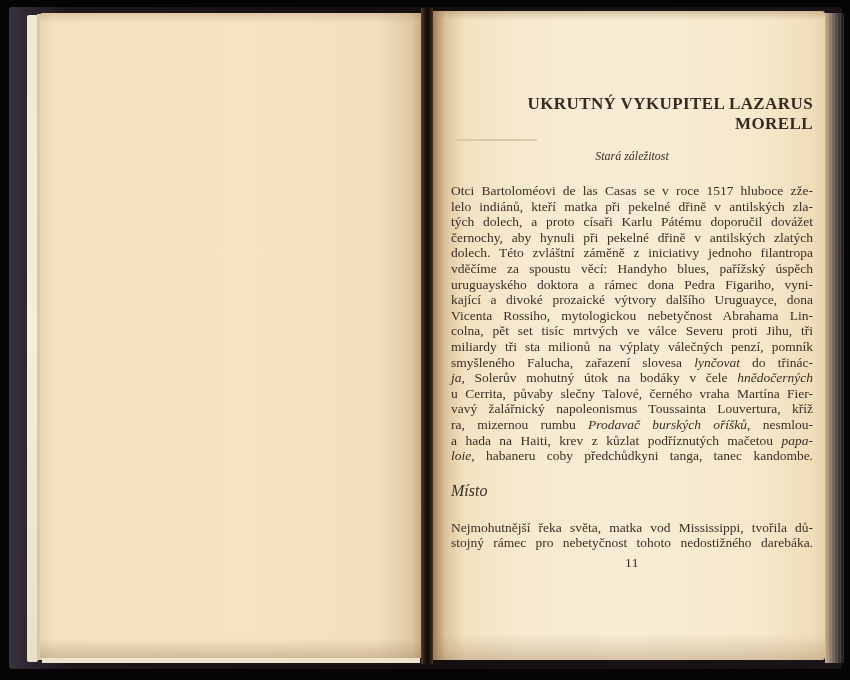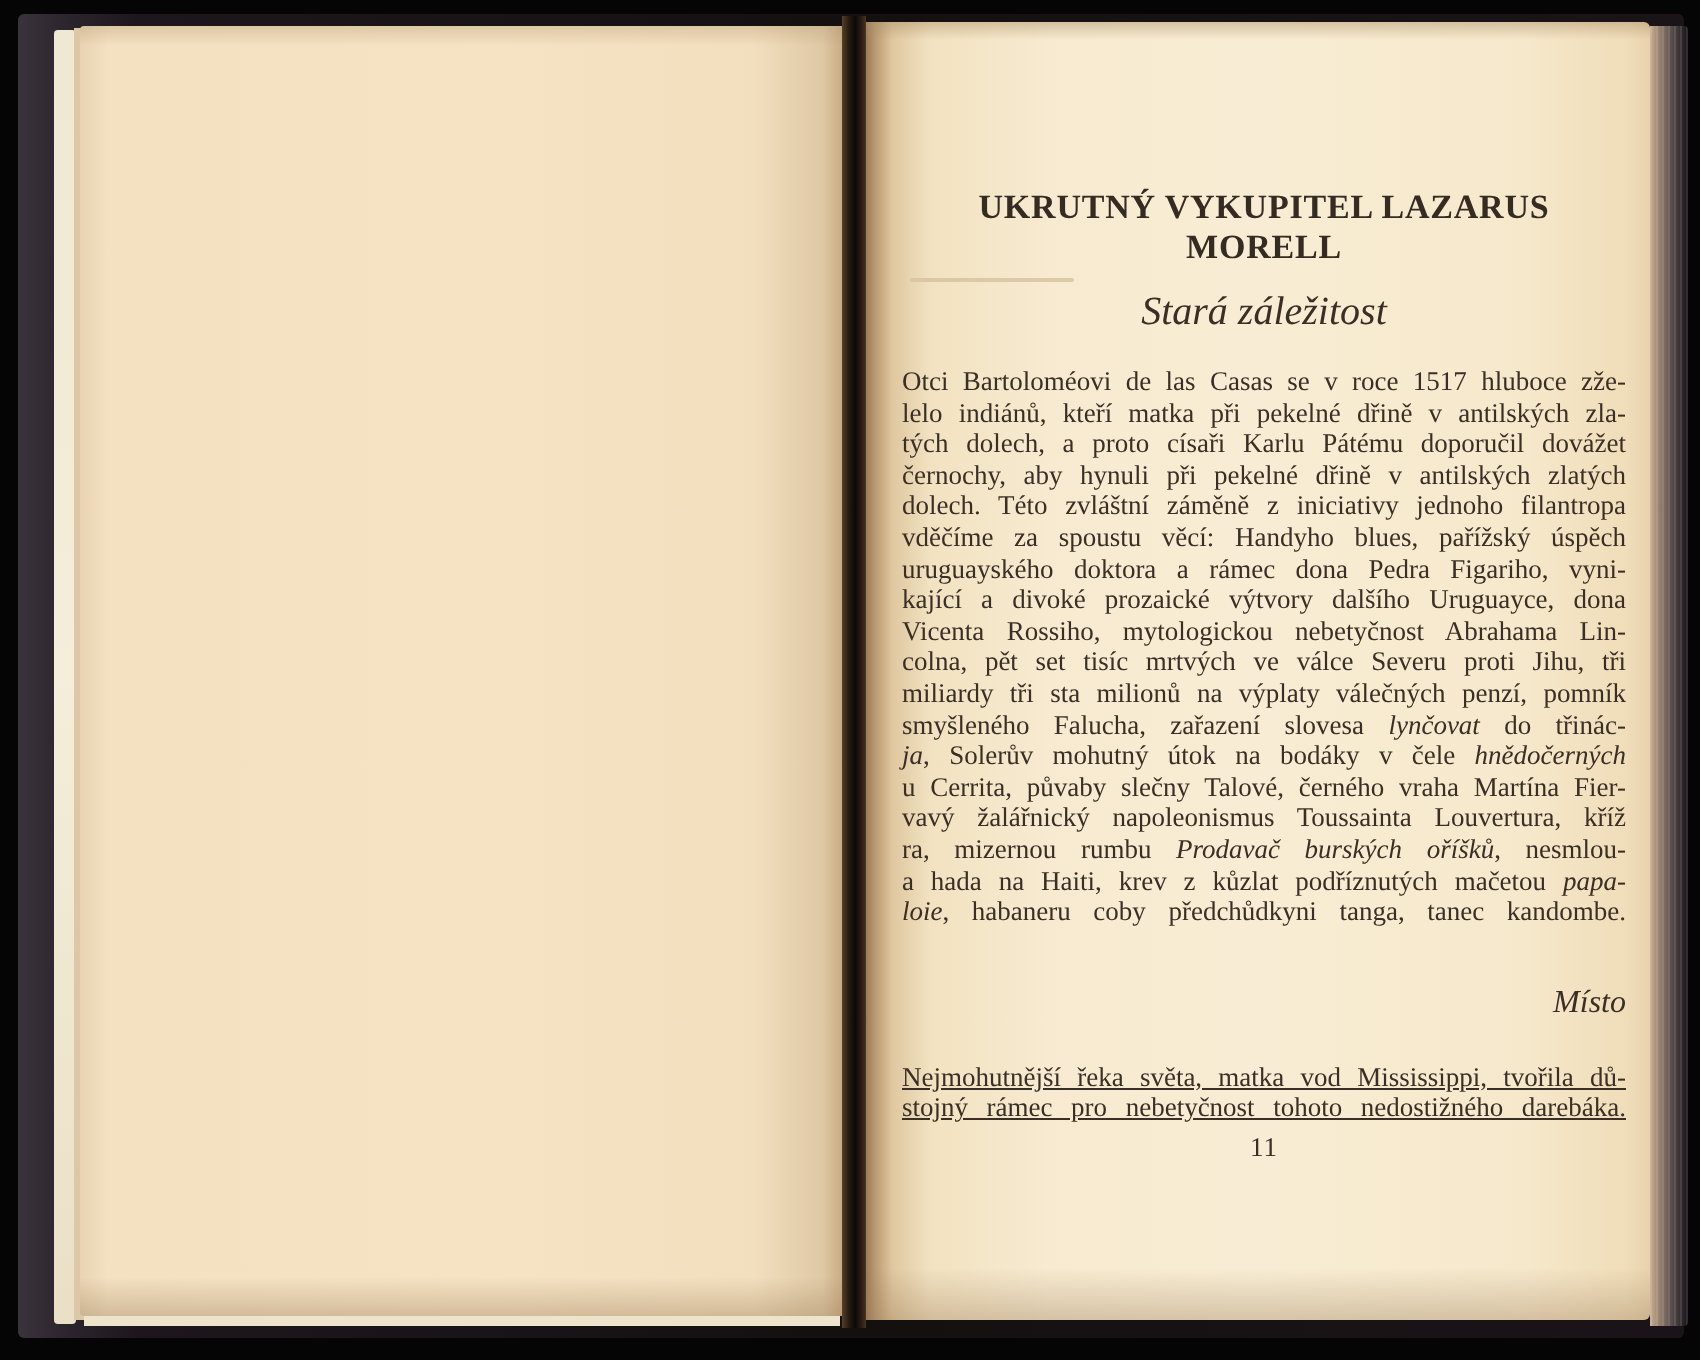--- a/index.html
+++ b/index.html
@@ -23,27 +23,27 @@
            linear-gradient(to bottom, rgba(170,140,100,0.45) 0, rgba(0,0,0,0) 9px),
            linear-gradient(to bottom, rgba(0,0,0,0) 96%, rgba(150,120,85,0.35) 100%),
            linear-gradient(to right,#9a7b55 0,#bb9c74 5px,#dfc7a0 13px,#f2e2c1 32px,#f7ead0 90px,#f8edd4 50%,#f6e8cb 84%,#f0ddb9 97%,#e8d2ac 100%);}
   .fore-edge{position:absolute;left:825px;top:13px;width:19px;height:650px;border-radius:0 2px 2px 0;
          background:
            repeating-linear-gradient(to right, rgba(255,255,255,0.10) 0 1px, rgba(0,0,0,0) 1px 3px),
            linear-gradient(to right,#c9ae8e 0,#97816e 25%,#5c5050 55%,#352e31 80%,#171317 100%);}
   .scratch{position:absolute;left:455px;top:139px;width:82px;height:2px;border-radius:1px;
          background:rgba(215,195,160,0.85);}
   .text-col{position:absolute;left:451px;top:94px;width:362px;color:#3a2f26;}
-  .title{font-size:17px;font-weight:bold;letter-spacing:0.4px;text-align:center;
+  .title{font-size:17px;font-weight:bold;letter-spacing:0.4px;text-align:right;
          margin:0;line-height:20px;color:#342b23;}
-  .sub{font-style:italic;font-size:20px;text-align:center;margin-top:13px;line-height:18px;}
+  .sub{font-style:italic;font-size:12px;text-align:center;margin-top:13px;line-height:18px;}
   .bodytext{margin-top:18px;font-size:13.5px;line-height:15.6px;}
-  .bodytext.second{margin-top:20px;text-decoration:underline;}
+  .bodytext.second{margin-top:20px;}
   .para2{font-size:13.5px;line-height:15.6px;}
-  .h2{font-style:italic;font-size:16px;text-align:right;margin-top:29px;line-height:18px;}
+  .h2{font-style:italic;font-size:16px;text-align:left;margin-top:18px;line-height:18px;}
   .pagenum{text-align:center;margin-top:4px;font-size:13.5px;letter-spacing:0.5px;}
   .line{text-align:justify;text-align-last:justify;}
   .line.end{text-align-last:left;}
   .line.ind{text-indent:17px;}
   .it{font-style:italic;}
 </style>
 </head>
 <body>
 
 <div class="canvas">

